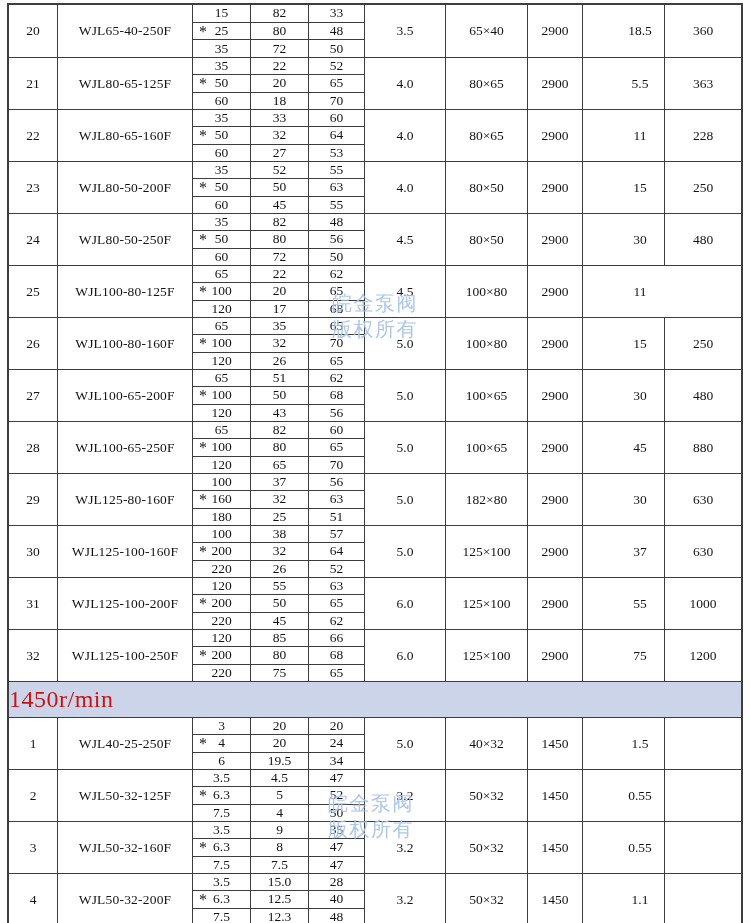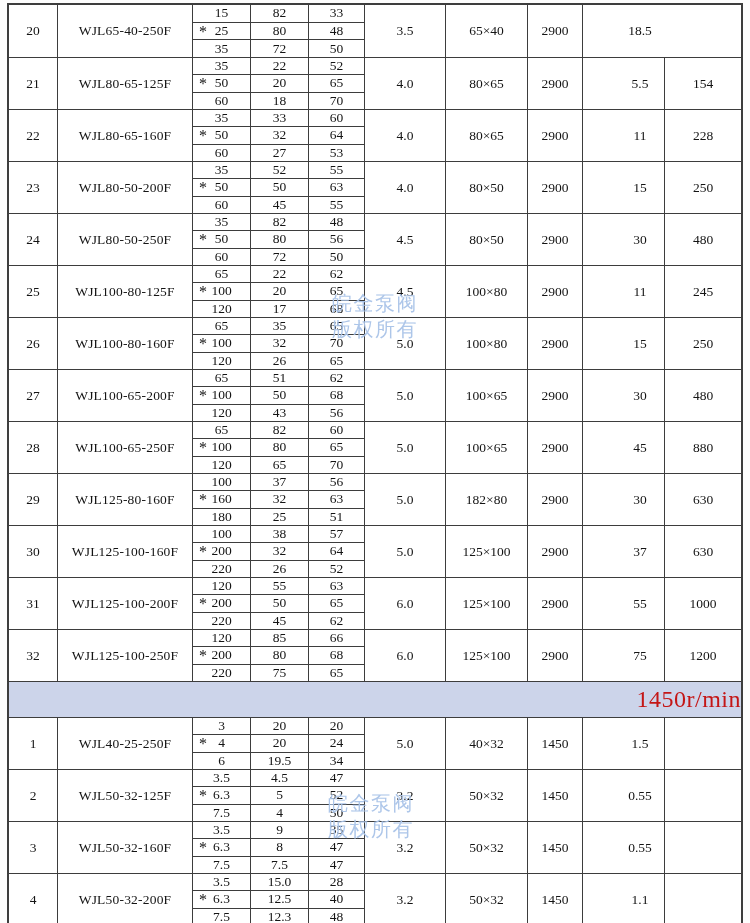--- a/index.html
+++ b/index.html
@@ -21,21 +21,21 @@
   .s-flow { width: 57px; position: relative; }
   .s-head { width: 58px; border-left: 1.3px solid #3d3d3d; }
   .s-eff  { flex: 1;    border-left: 1.3px solid #3d3d3d; }
   .star { position: absolute; left: 6px; top: 50%; transform: translateY(-42%); font-size: 16px; line-height: 10px; color: #141414; }
   .c-npsh  { width: 81px; border-left: 1.6px solid #3d3d3d; }
   .c-size  { width: 82px; border-left: 1.6px solid #3d3d3d; }
   .c-speed { width: 55px; border-left: 1.6px solid #3d3d3d; }
   .c-power { width: 82px; border-left: 1.6px solid #3d3d3d; padding-left: 33px; }
   .c-weight{ flex: 1;     border-left: 1.6px solid #3d3d3d; }
 
-  .banner-row { height: 36px; display: flex; align-items: center; justify-content: flex-end; background: #ccd4ea; }
+  .banner-row { height: 36px; display: flex; align-items: center; justify-content: flex-start; background: #ccd4ea; }
   .banner-text { font-size: 24px; color: #c41616; letter-spacing: 0.5px; }
 
   .wm-layer { position: absolute; left: 0; top: 0; width: 100%; height: 100%; pointer-events: none; z-index: 5; }
   .wm-block { position: absolute; color: #a9c3e8; font-size: 20px; line-height: 26px; letter-spacing: 1.5px; opacity: 0.95; white-space: nowrap; }
 </style>
 </head>
 <body>
 
 <div class="page">
   <div class="spec-table">
@@ -65,20 +65,21 @@
               <span class="val">35</span>
             </div>
         <div class="sub-cell s-head">72</div>
         <div class="sub-cell s-eff">50</div>
       </div>
     </div>
     <div class="cell c-npsh">3.5</div>
     <div class="cell c-size">65×40</div>
     <div class="cell c-speed">2900</div>
     <div class="cell c-power">18.5</div>
+    <div class="cell c-weight">360</div>
   </div>
       <div class="main-row">
     <div class="cell c-no">21</div>
     <div class="cell c-model">WJL80-65-125F</div>
     <div class="sub-grid">
       <div class="sub-row">
         <div class="sub-cell s-flow">
               <span class="star"></span>
               <span class="val">35</span>
             </div>
@@ -99,21 +100,21 @@
               <span class="val">60</span>
             </div>
         <div class="sub-cell s-head">18</div>
         <div class="sub-cell s-eff">70</div>
       </div>
     </div>
     <div class="cell c-npsh">4.0</div>
     <div class="cell c-size">80×65</div>
     <div class="cell c-speed">2900</div>
     <div class="cell c-power">5.5</div>
-    <div class="cell c-weight">154</div>
+    <div class="cell c-weight">363</div>
   </div>
       <div class="main-row">
     <div class="cell c-no">22</div>
     <div class="cell c-model">WJL80-65-160F</div>
     <div class="sub-grid">
       <div class="sub-row">
         <div class="sub-cell s-flow">
               <span class="star"></span>
               <span class="val">35</span>
             </div>
@@ -239,21 +240,20 @@
               <span class="val">120</span>
             </div>
         <div class="sub-cell s-head">17</div>
         <div class="sub-cell s-eff">68</div>
       </div>
     </div>
     <div class="cell c-npsh">4.5</div>
     <div class="cell c-size">100×80</div>
     <div class="cell c-speed">2900</div>
     <div class="cell c-power">11</div>
-    <div class="cell c-weight">245</div>
   </div>
       <div class="main-row">
     <div class="cell c-no">26</div>
     <div class="cell c-model">WJL100-80-160F</div>
     <div class="sub-grid">
       <div class="sub-row">
         <div class="sub-cell s-flow">
               <span class="star"></span>
               <span class="val">65</span>
             </div>

